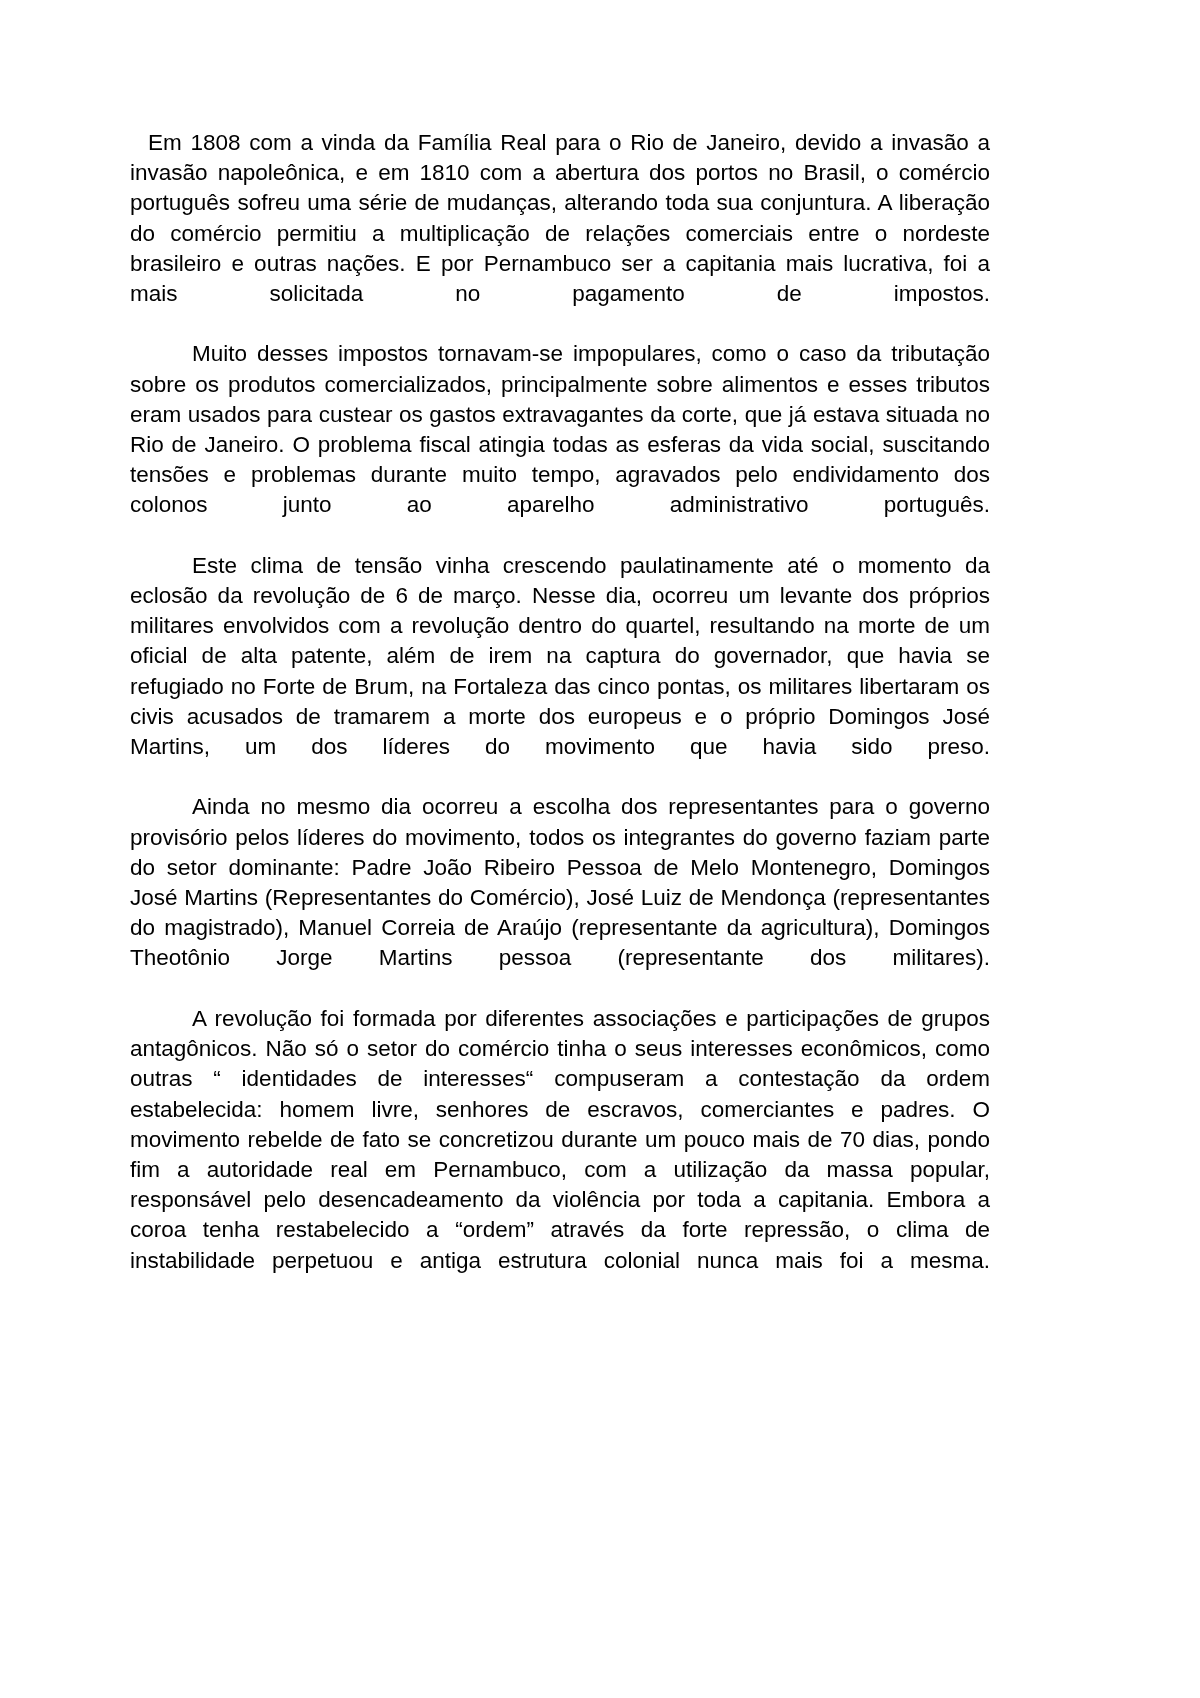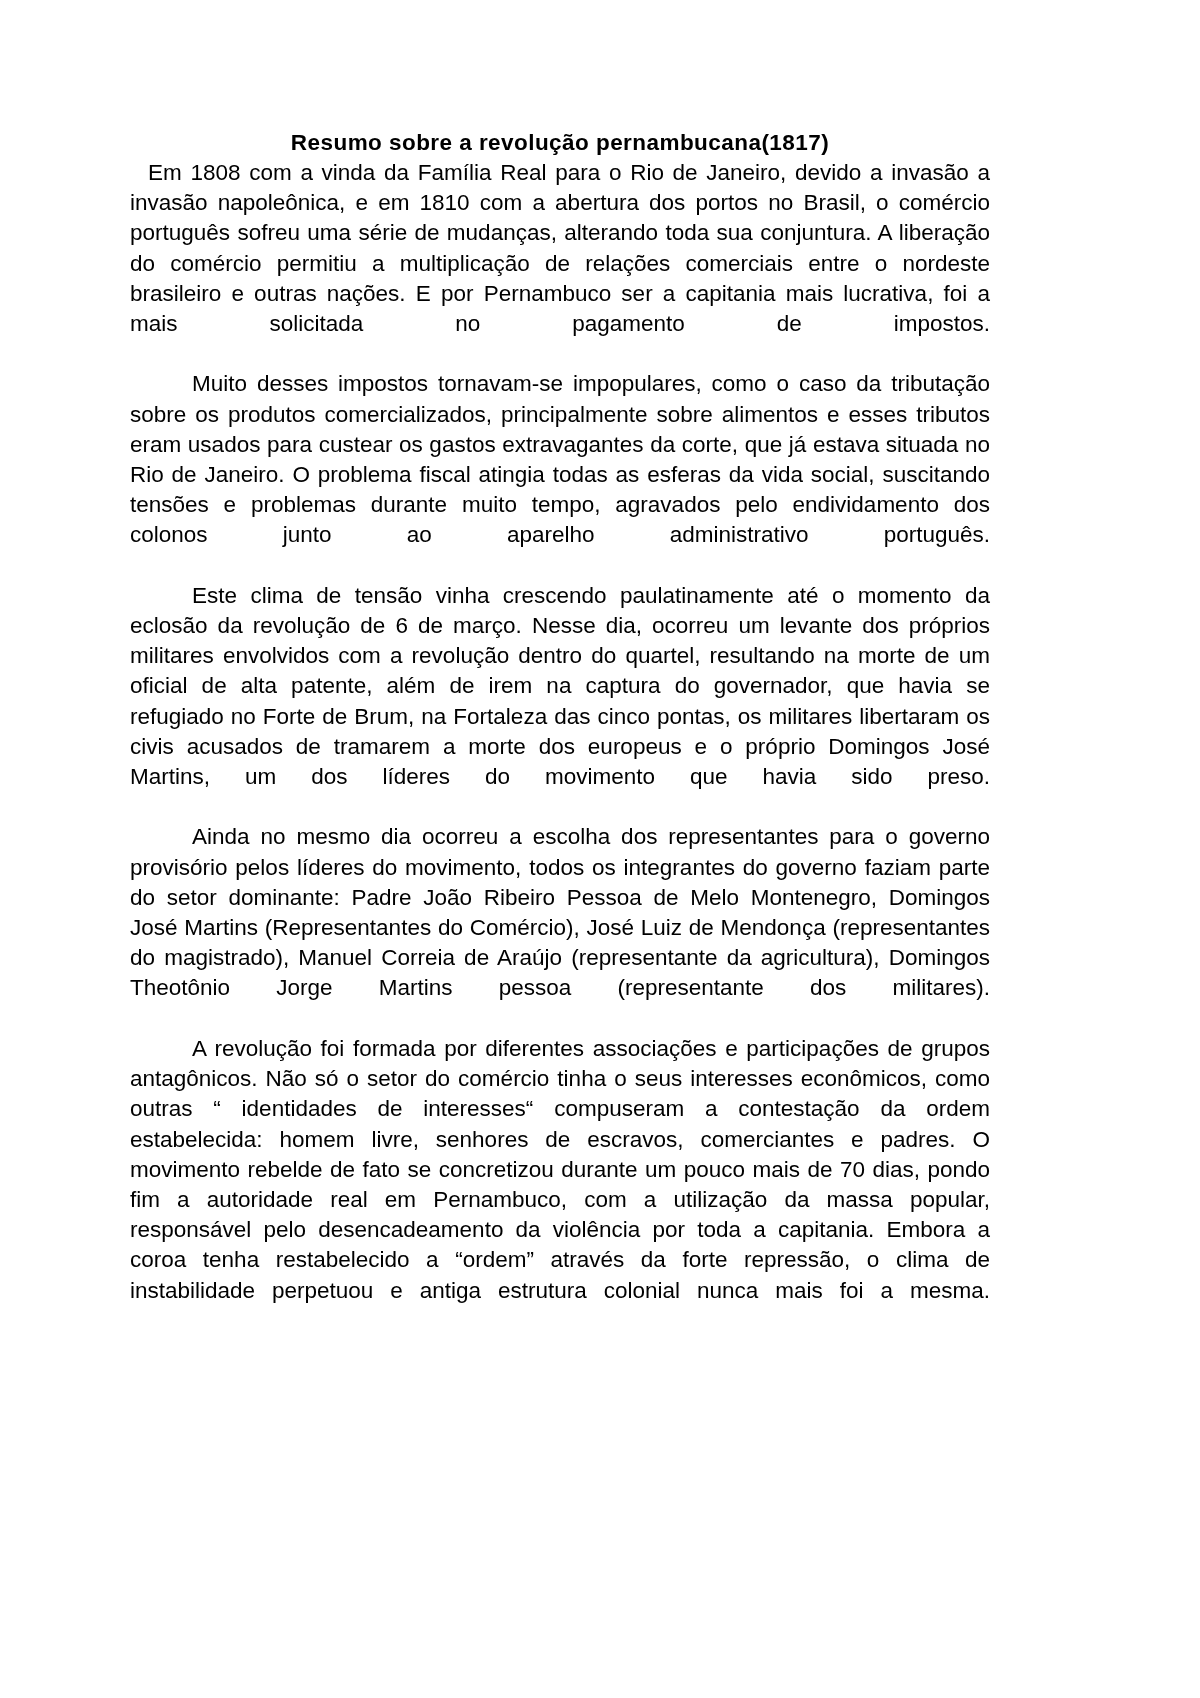--- a/index.html
+++ b/index.html
@@ -60,21 +60,20 @@
     display: inline-block;
     width: 100%;
   }
 </style>
 </head>
 <body>
 
 <div class="page">
   <div class="content">
 
-    <h1 class="doc-title">Resumo sobre a revolução pernambucana(1817)</h1>
 
     <p class="para indent-small">Em 1808 com a vinda da Família Real para o Rio de Janeiro, devido a invasão a invasão napoleônica, e em 1810 com a abertura dos portos no Brasil, o comércio português sofreu uma série de mudanças, alterando toda sua conjuntura. A liberação do comércio permitiu a multiplicação de relações comerciais entre o nordeste brasileiro e outras nações. E por Pernambuco ser a capitania mais lucrativa, foi a mais solicitada no pagamento de impostos.</p>
 
     <p class="para indent">Muito desses impostos tornavam-se impopulares, como o caso da tributação sobre os produtos comercializados, principalmente sobre alimentos e esses tributos eram usados para custear os gastos extravagantes da corte, que já estava situada no Rio de Janeiro. O problema fiscal atingia todas as esferas da vida social, suscitando tensões e problemas durante muito tempo, agravados pelo endividamento dos colonos junto ao aparelho administrativo português.</p>
 
     <p class="para indent">Este clima de tensão vinha crescendo paulatinamente até o momento da eclosão da revolução de 6 de março. Nesse dia, ocorreu um levante dos próprios militares envolvidos com a revolução dentro do quartel, resultando na morte de um oficial de alta patente, além de irem na captura do governador, que havia se refugiado no Forte de Brum, na Fortaleza das cinco pontas, os militares libertaram os civis acusados de tramarem a morte dos europeus e o próprio Domingos José Martins, um dos líderes do movimento que havia sido preso.</p>
 
     <p class="para indent">Ainda no mesmo dia ocorreu a escolha dos representantes para o governo provisório pelos líderes do movimento, todos os integrantes do governo faziam parte do setor dominante: Padre João Ribeiro Pessoa de Melo Montenegro, Domingos José Martins (Representantes do Comércio), José Luiz de Mendonça (representantes do magistrado), Manuel Correia de Araújo (representante da agricultura), Domingos Theotônio Jorge Martins pessoa (representante dos militares).</p>
 
     <p class="para indent">A revolução foi formada por diferentes associações e participações de grupos antagônicos. Não só o setor do comércio tinha o seus interesses econômicos, como outras “ identidades de interesses“ compuseram a contestação da ordem estabelecida: homem livre, senhores de escravos, comerciantes e padres. O movimento rebelde de fato se concretizou durante um pouco mais de 70 dias, pondo fim a autoridade real em Pernambuco, com a utilização da massa popular, responsável pelo desencadeamento da violência por toda a capitania. Embora a coroa tenha restabelecido a “ordem” através da forte repressão, o clima de instabilidade perpetuou e antiga estrutura colonial nunca mais foi a mesma.</p>

